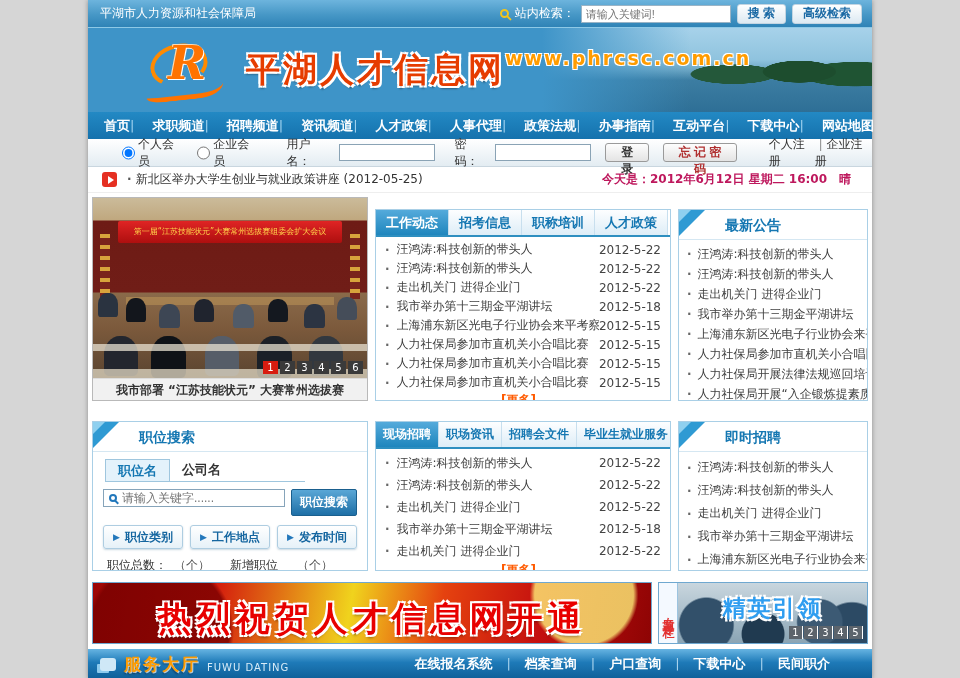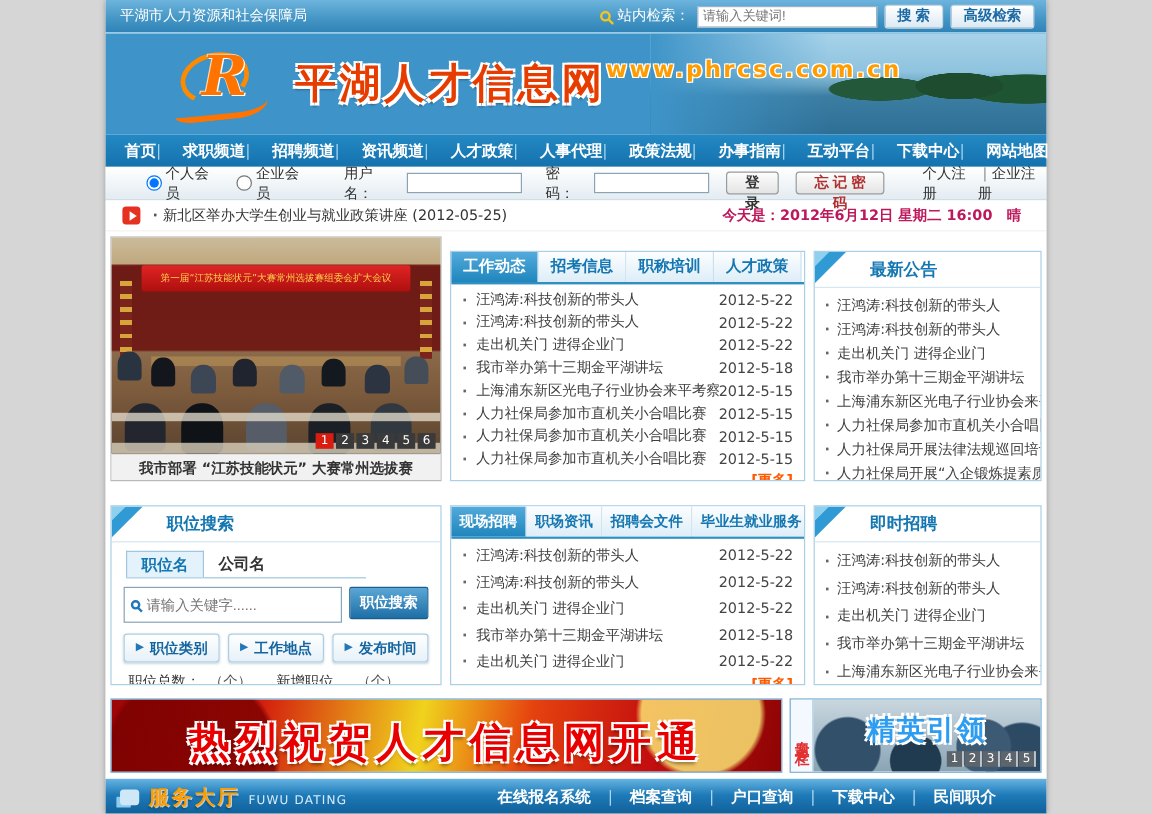--- a/index.html
+++ b/index.html
@@ -46,21 +46,21 @@
   
   .nav { height:27px; background:linear-gradient(180deg,#2389c4,#1572ad); }
   .nav ul { list-style:none; display:flex; align-items:center; height:100%;
     justify-content:space-between; padding:0 16px; }
   .nav li { color:#fff; font-size:13px; font-weight:bold; cursor:pointer; white-space:nowrap; }
   .nav li + li::before { content:"|"; color:#9fd2ef; font-weight:normal; margin-right:18px; }
 
   
   .loginbar { height:28px; background:linear-gradient(180deg,#ffffff,#e3ecf2); border-bottom:1px solid #c9d6df;
     display:flex; align-items:center; font-size:12px; color:#333; padding-left:34px; gap:6px; }
-  .radio { display:flex; align-items:center; gap:3px; margin-right:8px; cursor:pointer; }
+  .radio { display:flex; gap:3px; margin-right:8px; cursor:pointer; }
   .loginbar .lbl { margin-left:14px; }
   .loginbar input[type=text], .loginbar input[type=password] { width:96px; height:17px; border:1px solid #8aa3b5; }
   .lg-btn { height:19px; padding:0 8px; font-size:12px; font-weight:bold; color:#333;
     background:linear-gradient(180deg,#fdfdfd,#e4e4e4); border:1px solid #9a9a9a; border-radius:3px;
     margin-left:8px; cursor:pointer; }
   .lg-btn.forgot { color:#b03030; }
   .reg { margin-left:26px; display:flex; gap:0; }
   .reg a { color:#333; text-decoration:none; cursor:pointer; }
   .reg a + a::before { content:"｜"; color:#666; }
 
@@ -107,42 +107,42 @@
     background:linear-gradient(180deg,#fdfeff,#ddedf7); border-right:1px solid #c8dfee; cursor:pointer;
     white-space:nowrap; }
   .tabs2 .tab { font-size:12px; padding:0 7px; }
   .tab.active { background:linear-gradient(180deg,#54aadb,#1f86bd); color:#fff; }
   .news { list-style:none; padding-top:3px; }
   .news li { display:flex; align-items:center; height:19px; font-size:12px; color:#404040; cursor:pointer; }
   .news2 li { height:22px; }
   .news li::before { content:"·"; font-weight:bold; color:#666; margin:0 7px 0 9px; }
   .news .nt { white-space:nowrap; overflow:hidden; }
   .news .nd { margin-left:auto; padding-right:9px; color:#444; flex:none; }
-  .more { display:block; text-align:right; padding-right:9px; color:#ff5a00; font-size:12px; font-weight:bold;
+  .more { display:block; text-align:center; padding-right:9px; color:#ff5a00; font-size:12px; font-weight:bold;
     cursor:pointer; }
 
   
   .tri { position:absolute; top:0; left:0; width:0; height:0;
     border-top:26px solid #2f9ad3; border-right:26px solid transparent; }
   .tri::after { content:""; position:absolute; top:-26px; left:0; width:0; height:0;
     border-top:12px solid #8fd0ef; border-right:12px solid transparent; }
   .panel-head { height:30px; line-height:30px; border-bottom:1px solid #d5e7f2; font-size:14px; font-weight:bold;
     color:#1577b2; padding-left:46px; }
   .slist { list-style:none; padding-top:4px; }
   .slist li { display:flex; align-items:center; height:20px; font-size:12px; color:#404040;
     white-space:nowrap; overflow:hidden; cursor:pointer; }
   .slist li::before { content:"·"; font-weight:bold; color:#666; margin:0 6px 0 8px; flex:none; }
   .slist2 li { height:23px; }
 
   
   .js-tabs { margin:7px 0 0 12px; display:flex; border-bottom:1px solid #9fc6de; width:200px; }
   .js-tab { padding:2px 12px 1px; font-size:13px; font-weight:bold; color:#333; cursor:pointer; }
   .js-tab.active { color:#1577b2; background:#e4f2fb; border:1px solid #9fc6de; border-bottom:none; }
   .js-search { display:flex; margin:7px 10px 0; gap:6px; }
-  .js-box { flex:1; height:30px; border:1px solid #86a4ba; display:flex; align-items:center; padding:0 5px; gap:5px; }
+  .js-box { flex:1; height:18px; border:1px solid #86a4ba; display:flex; align-items:center; padding:0 5px; gap:5px; }
   .mag2 { width:8px; height:8px; border:2px solid #2277bb; border-radius:50%; position:relative; flex:none; }
   .mag2::after { content:""; position:absolute; width:5px; height:2px; background:#2277bb;
     transform:rotate(45deg); right:-4px; bottom:-3px; }
   .js-box input { border:none; outline:none; flex:1; font-size:12px; color:#333; min-width:0; }
   .js-go { width:66px; height:27px; background:linear-gradient(180deg,#5aa7d6,#1e6fa6); color:#fff;
     font-size:12px; font-weight:bold; border:1px solid #1a5f8e; border-radius:2px; cursor:pointer; }
   .filters { display:flex; gap:7px; margin:9px 10px 0; }
   .filters .fbtn { flex:1; height:24px; background:linear-gradient(180deg,#ffffff,#e6f1f8);
     border:1px solid #aecde1; border-radius:3px; box-shadow:0 1px 2px rgba(100,140,170,.35);
     color:#1566a0; font-size:12px; font-weight:bold; display:flex; align-items:center; justify-content:center;

